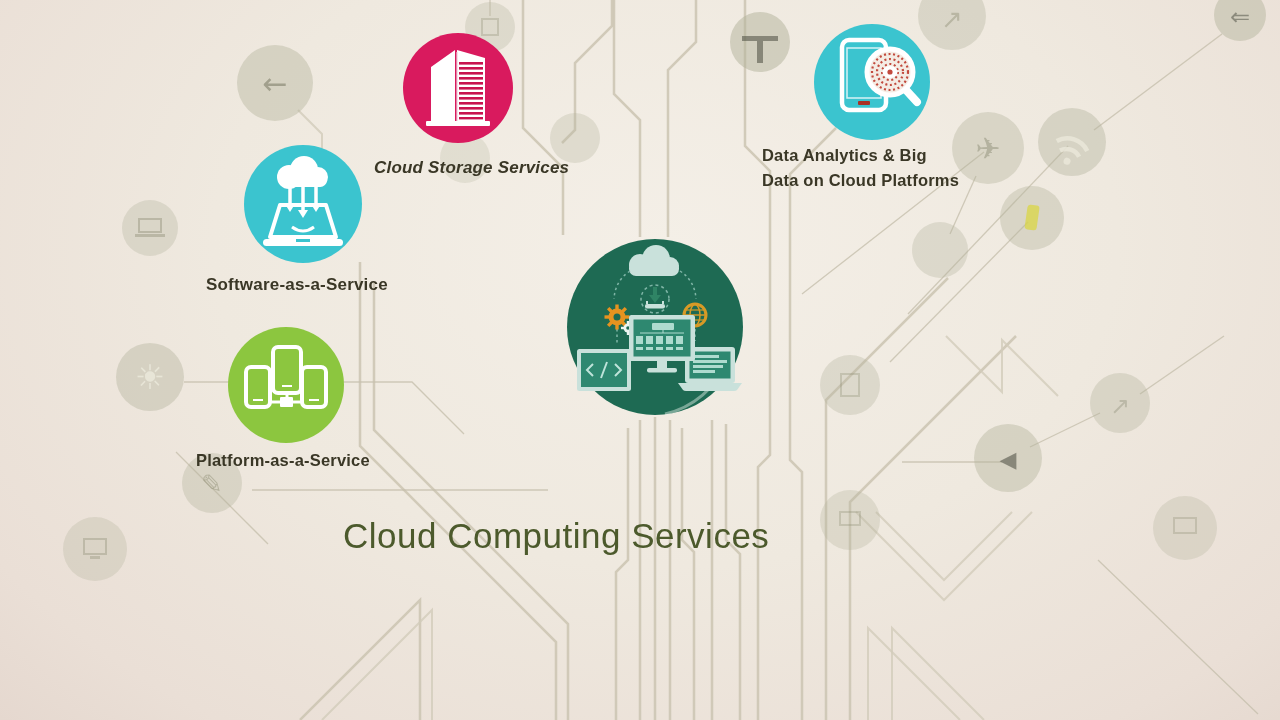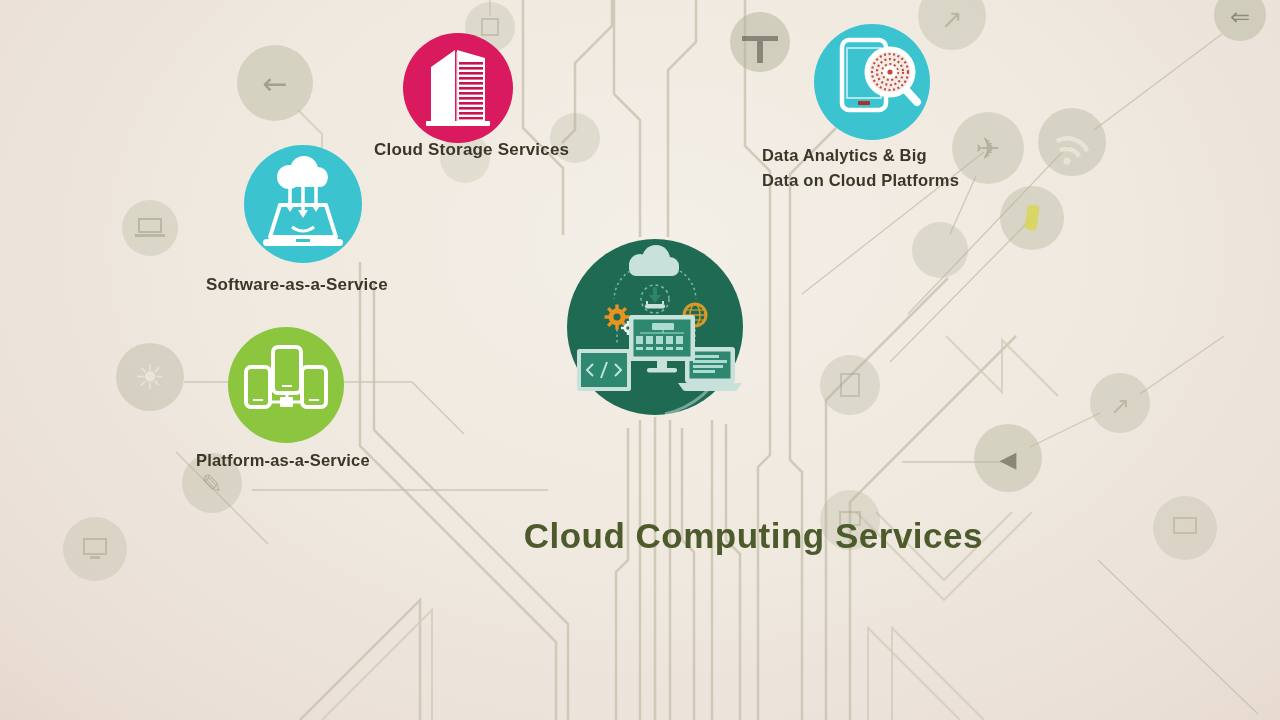--- a/index.html
+++ b/index.html
@@ -15,27 +15,27 @@
   .bgnode-c{fill:#b2b29a;}
   .bgnode-ic{font-family:"DejaVu Sans",sans-serif;text-anchor:middle;}
   .bubble{position:absolute;border-radius:50%;display:flex;align-items:center;justify-content:center;}
   .bubble svg{width:100%;height:100%;}
   .b-storage{left:403px;top:33px;width:110px;height:110px;background:#d91a5e;}
   .b-saas{left:244px;top:145px;width:118px;height:118px;background:#3bc4cf;}
   .b-paas{left:228px;top:327px;width:116px;height:116px;background:#8cc63f;}
   .b-analytics{left:814px;top:24px;width:116px;height:116px;background:#3bc4cf;}
   .b-center{left:565px;top:237px;width:180px;height:180px;background:transparent;}
   .lbl{position:absolute;color:#3a3726;font-weight:bold;font-size:17px;letter-spacing:.2px;white-space:nowrap;}
-  .lbl-storage{left:374px;top:140px;}
+  .lbl-storage{left:374px;top:158px;font-style:italic;}
   .lbl-saas{left:206px;top:275px;}
   .lbl-paas{left:196px;top:451px;font-size:16.5px;}
   .lbl-analytics{left:762px;top:143px;font-size:16.5px;line-height:25px;}
   .lbl-analytics span{display:block;}
-  .title{position:absolute;left:343px;top:516px;width:640px;text-align:right;
-         color:#4c5a2c;font-weight:bold;font-size:35px;letter-spacing:.5px;white-space:nowrap;}
+  .title{position:absolute;left:343px;top:516px;width:640px;text-align:left;
+         color:#4c5a2c;font-weight:normal;font-size:35px;letter-spacing:.5px;white-space:nowrap;}
 </style>
 </head>
 <body>
 
 <div class="stage">
 
   <svg class="bglayer" width="1280" height="720" viewBox="0 0 1280 720">
     <g>
       <path class="tr" d="M 640 420 V 720"></path>
       <path class="tr" d="M 655 417 V 720"></path>

